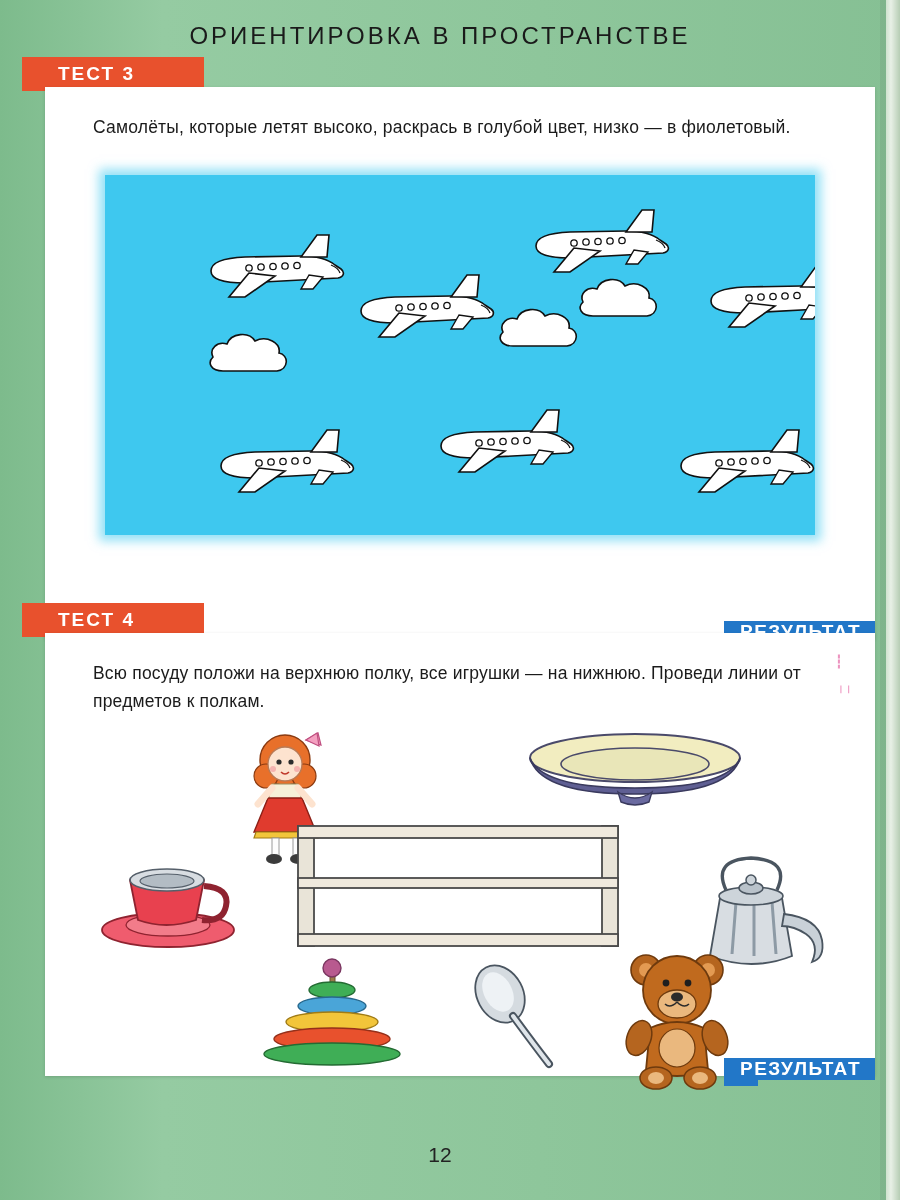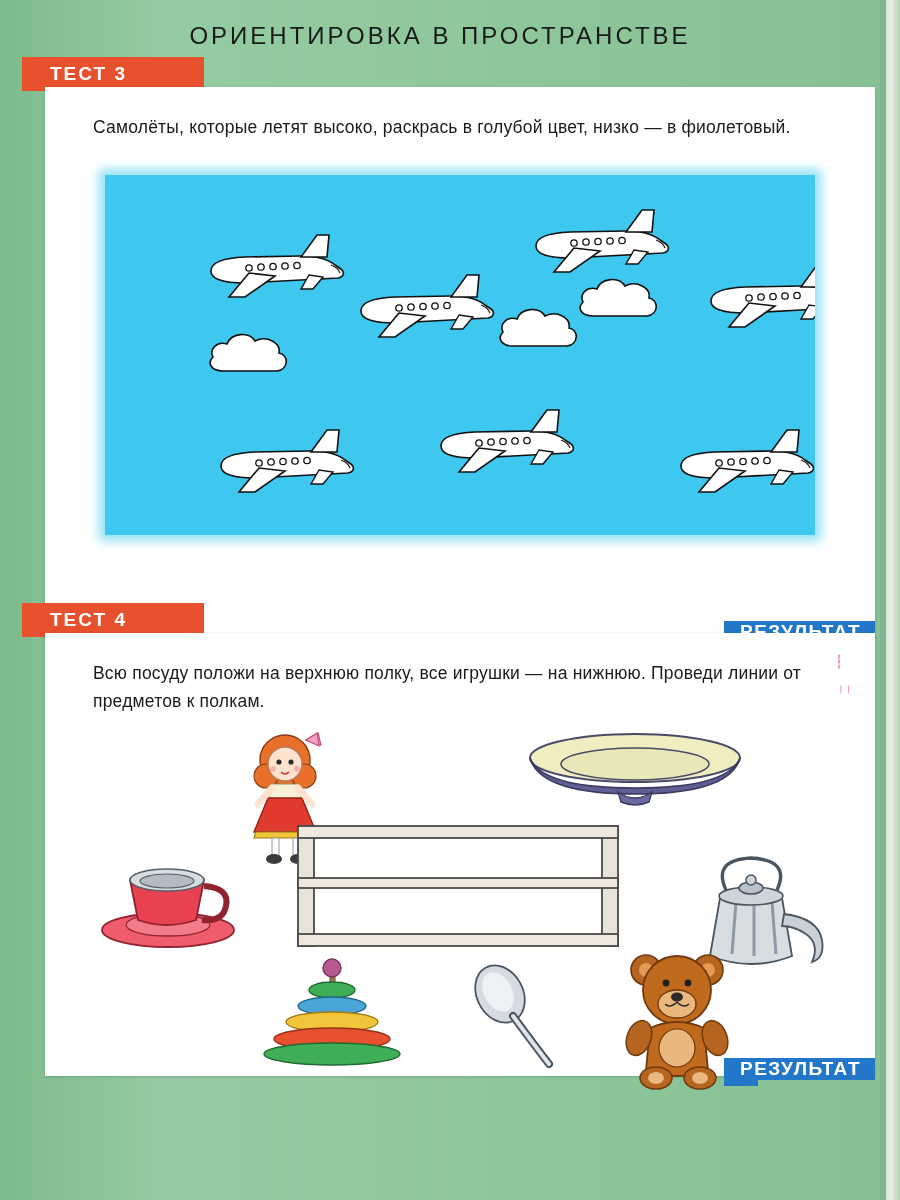--- a/index.html
+++ b/index.html
@@ -50,21 +50,21 @@
   .test-tab {
     position: absolute;
     height: 34px;
     background: #e8512d;
     color: #ffffff;
     font-size: 19px;
     font-weight: bold;
     letter-spacing: 2px;
     display: flex;
     align-items: center;
-    padding-left: 28px;
+    padding-left: 36px;
     padding-right: 22px;
     box-sizing: border-box;
   }
   .tab3 { left: 22px; top: 57px; width: 182px; }
   .tab4 { left: 22px; top: 603px; width: 182px; }
 
   .card {
     position: absolute;
     background: #ffffff;
     box-shadow: 0 1px 3px rgba(0,0,0,0.15);
@@ -316,13 +316,14 @@
         </g>
       </svg>
     </div>
 
     <div class="result-bar">
       <div class="result-label">РЕЗУЛЬТАТ</div>
       <div class="result-box"></div>
     </div>
   </div>
 
+  <div class="page-number">12</div>
 </div>
 
 </body></html>

